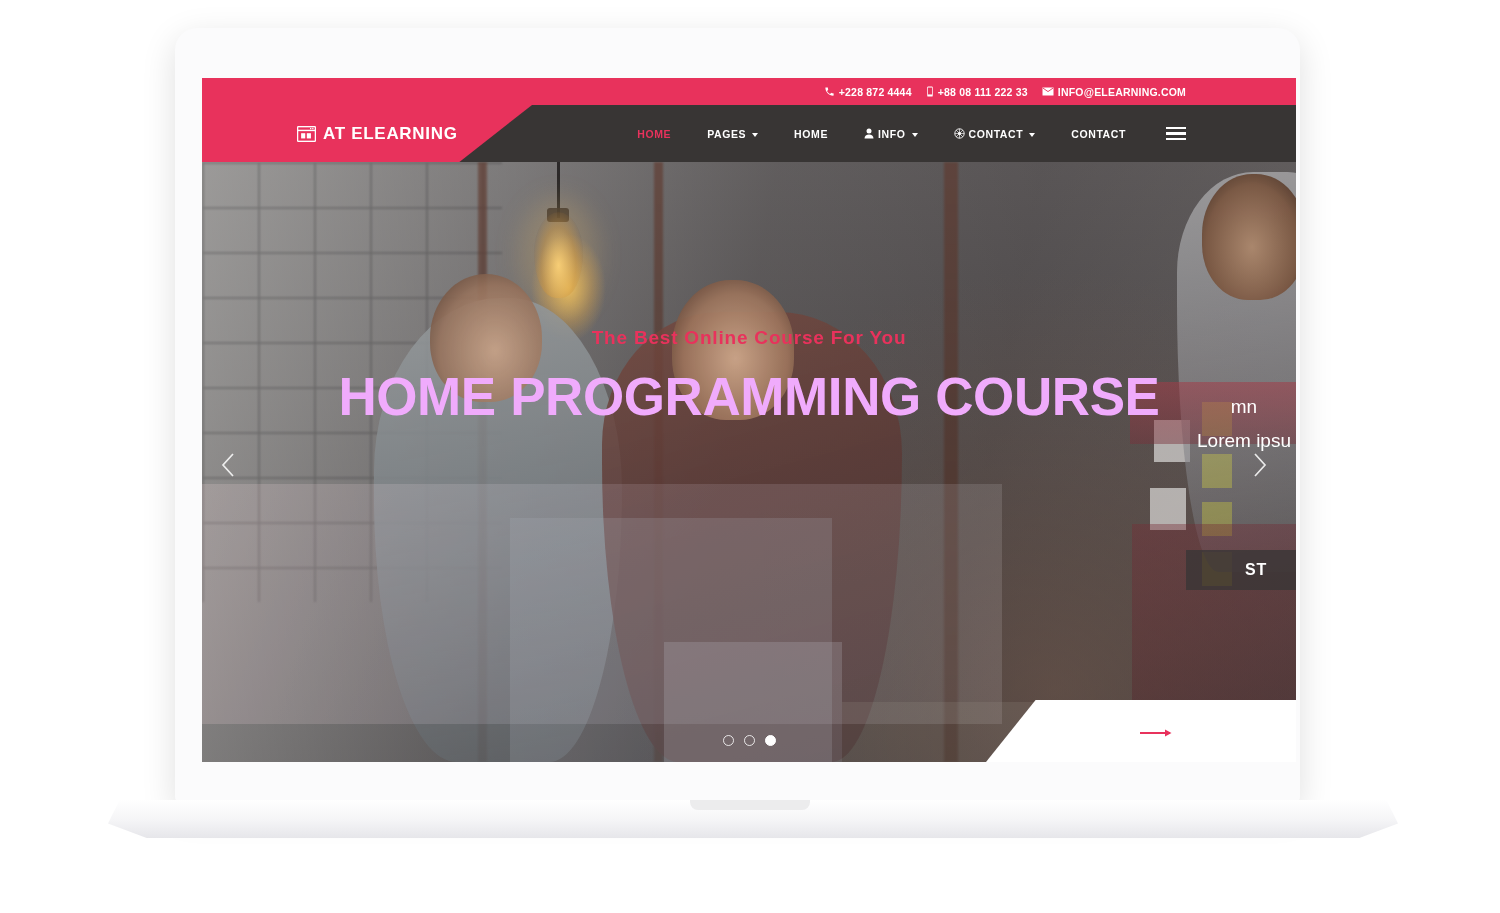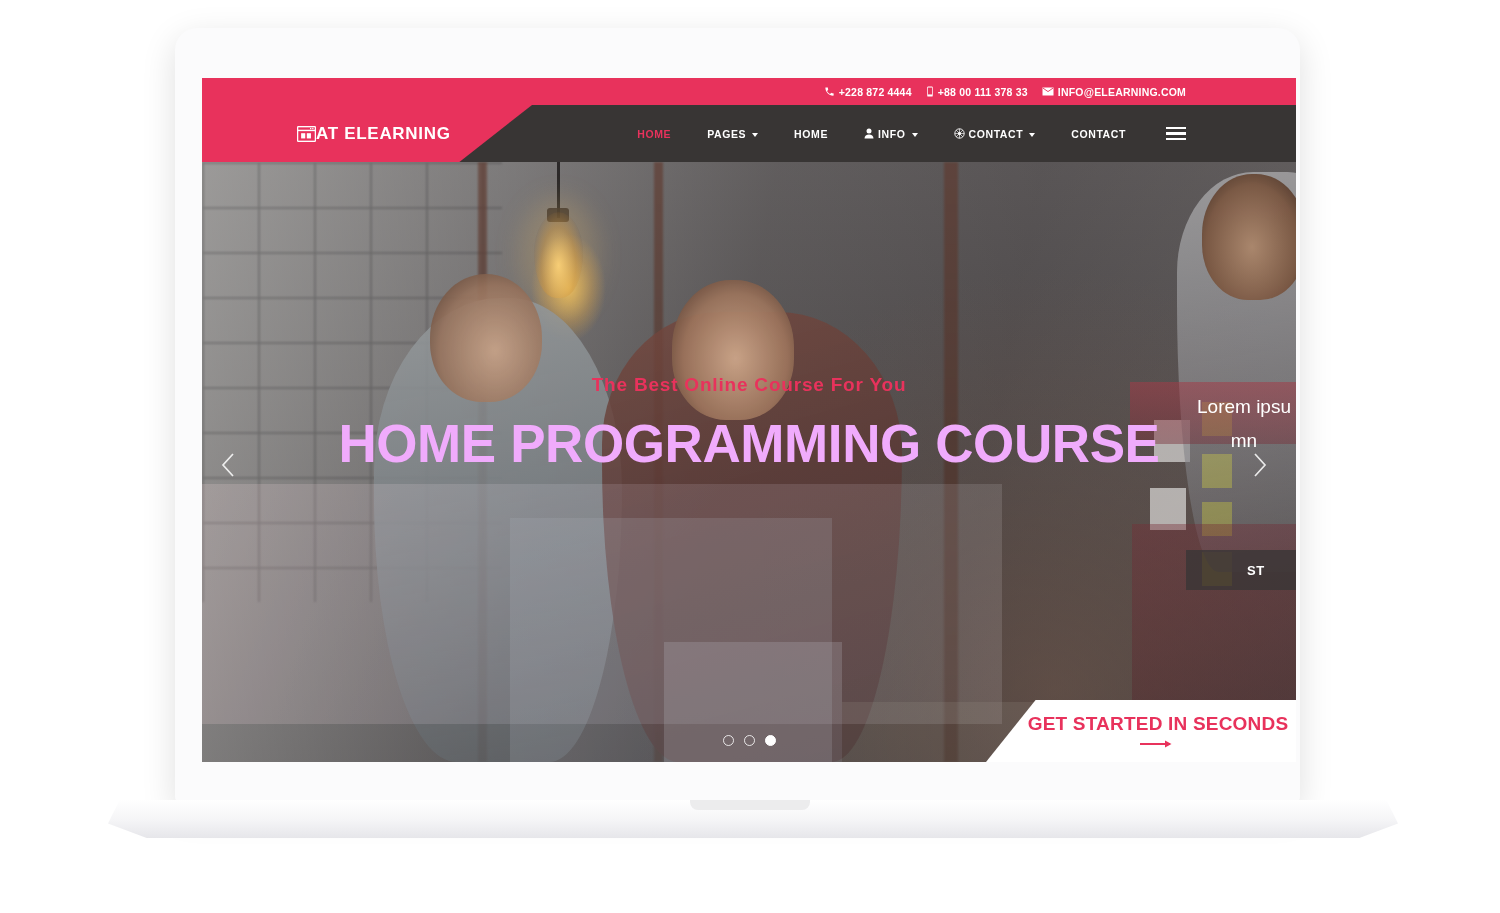--- a/index.html
+++ b/index.html
@@ -103,20 +103,21 @@
     background: #e8325c;
     clip-path: polygon(0 0, 100% 0, 78% 100%, 0 100%);
   }
   .logo {
     position: absolute;
     left: 95px;
     top: 0;
     height: 57px;
     display: flex;
     align-items: center;
+    gap: 7px;
     z-index: 3;
   }
   .logo-mark { display: block; }
   .logo-text {
     color: #fff;
     font-size: 17px;
     font-weight: 700;
     letter-spacing: .7px;
     white-space: nowrap;
   }
@@ -349,21 +350,21 @@
     white-space: nowrap;
   }
   .slide2-btn {
     position: absolute;
     left: 56px;
     top: 388px;
     width: 140px;
     height: 40px;
     background: rgba(58,54,54,.80);
     color: #ffffff;
-    font-size: 13px;
+    font-size: 16px;
     font-weight: 700;
     letter-spacing: .8px;
     display: flex;
     align-items: center;
     justify-content: center;
     cursor: pointer;
   }
 
   
   .caption {
@@ -373,21 +374,20 @@
     width: 1094px;
     text-align: center;
     z-index: 12;
   }
   .caption-sub {
     color: #e8325c;
     font-size: 19px;
     font-weight: 700;
     letter-spacing: .8px;
     margin-bottom: 20px;
-    margin-top: 47px;
   }
   .caption-title {
     color: #f0abfc;
     font-size: 53px;
     font-weight: 700;
     letter-spacing: -.4px;
     line-height: 1.05;
     white-space: nowrap;
   }
 
@@ -470,21 +470,21 @@
             <path d="M6.6 10.8c1.4 2.8 3.8 5.1 6.6 6.6l2.2-2.2c.3-.3.7-.4 1-.2 1.1.4 2.4.6 3.6.6.6 0 1 .4 1 1V20c0 .6-.4 1-1 1C10.6 21 3 13.4 3 4c0-.6.4-1 1-1h3.5c.6 0 1 .4 1 1 0 1.3.2 2.5.6 3.6.1.3 0 .7-.2 1l-2.3 2.2z"></path>
           </svg>
           <span>+228 872 4444</span>
         </span>
 
         <span class="tb-item">
           <svg width="8" height="11" viewBox="0 0 16 24" fill="#ffffff">
             <rect x="2" y="1" width="12" height="22" rx="2"></rect>
             <rect x="3.6" y="3.4" width="8.8" height="15" fill="#e8325c"></rect>
           </svg>
-          <span>+88 00 111 378 33</span>
+          <span>+88 08 111 222 33</span>
         </span>
 
         <span class="tb-item">
           <svg width="12" height="11" viewBox="0 0 24 20" fill="#ffffff">
             <path d="M1 2h22v16H1z"></path>
             <path d="M2 3.2l10 7 10-7" stroke="#e8325c" stroke-width="1.8" fill="none"></path>
           </svg>
           <span>INFO@ELEARNING.COM</span>
         </span>
 
@@ -587,22 +587,22 @@
       <div class="blend-d"></div>
 
       <div class="caption">
         <div class="caption-sub">The Best Online Course For You</div>
         <div class="caption-title">HOME PROGRAMMING COURSE</div>
       </div>
 
       <div class="slide2">
         <div class="slide2-tint"></div>
         <div class="slide2-text">
+          <div>mn</div>
           <div>Lorem ipsu</div>
-          <div>mn</div>
         </div>
         <div class="slide2-btn">ST</div>
       </div>
 
       <div class="arrow arrow-left">
         <svg width="26" height="30" viewBox="0 0 26 30" fill="none" stroke="#ffffff" stroke-width="1.7">
           <path d="M17 4 L7 15 L17 26"></path>
         </svg>
       </div>
       <div class="arrow arrow-right">
@@ -611,21 +611,20 @@
         </svg>
       </div>
 
       <div class="dots">
         <span class="dot"></span>
         <span class="dot"></span>
         <span class="dot on"></span>
       </div>
 
       <div class="cta">
-        <div class="cta-text">GET STARTED IN SECONDS</div>
         <svg class="cta-arrow" width="40" height="10" viewBox="0 0 40 10">
           <path d="M2 5 H32" stroke="#e8325c" stroke-width="2.2"></path>
           <path d="M27 1.4 L33.5 5 L27 8.6 Z" fill="#e8325c"></path>
         </svg>
       </div>
 
     </div>
   </div>
 </div>
 

